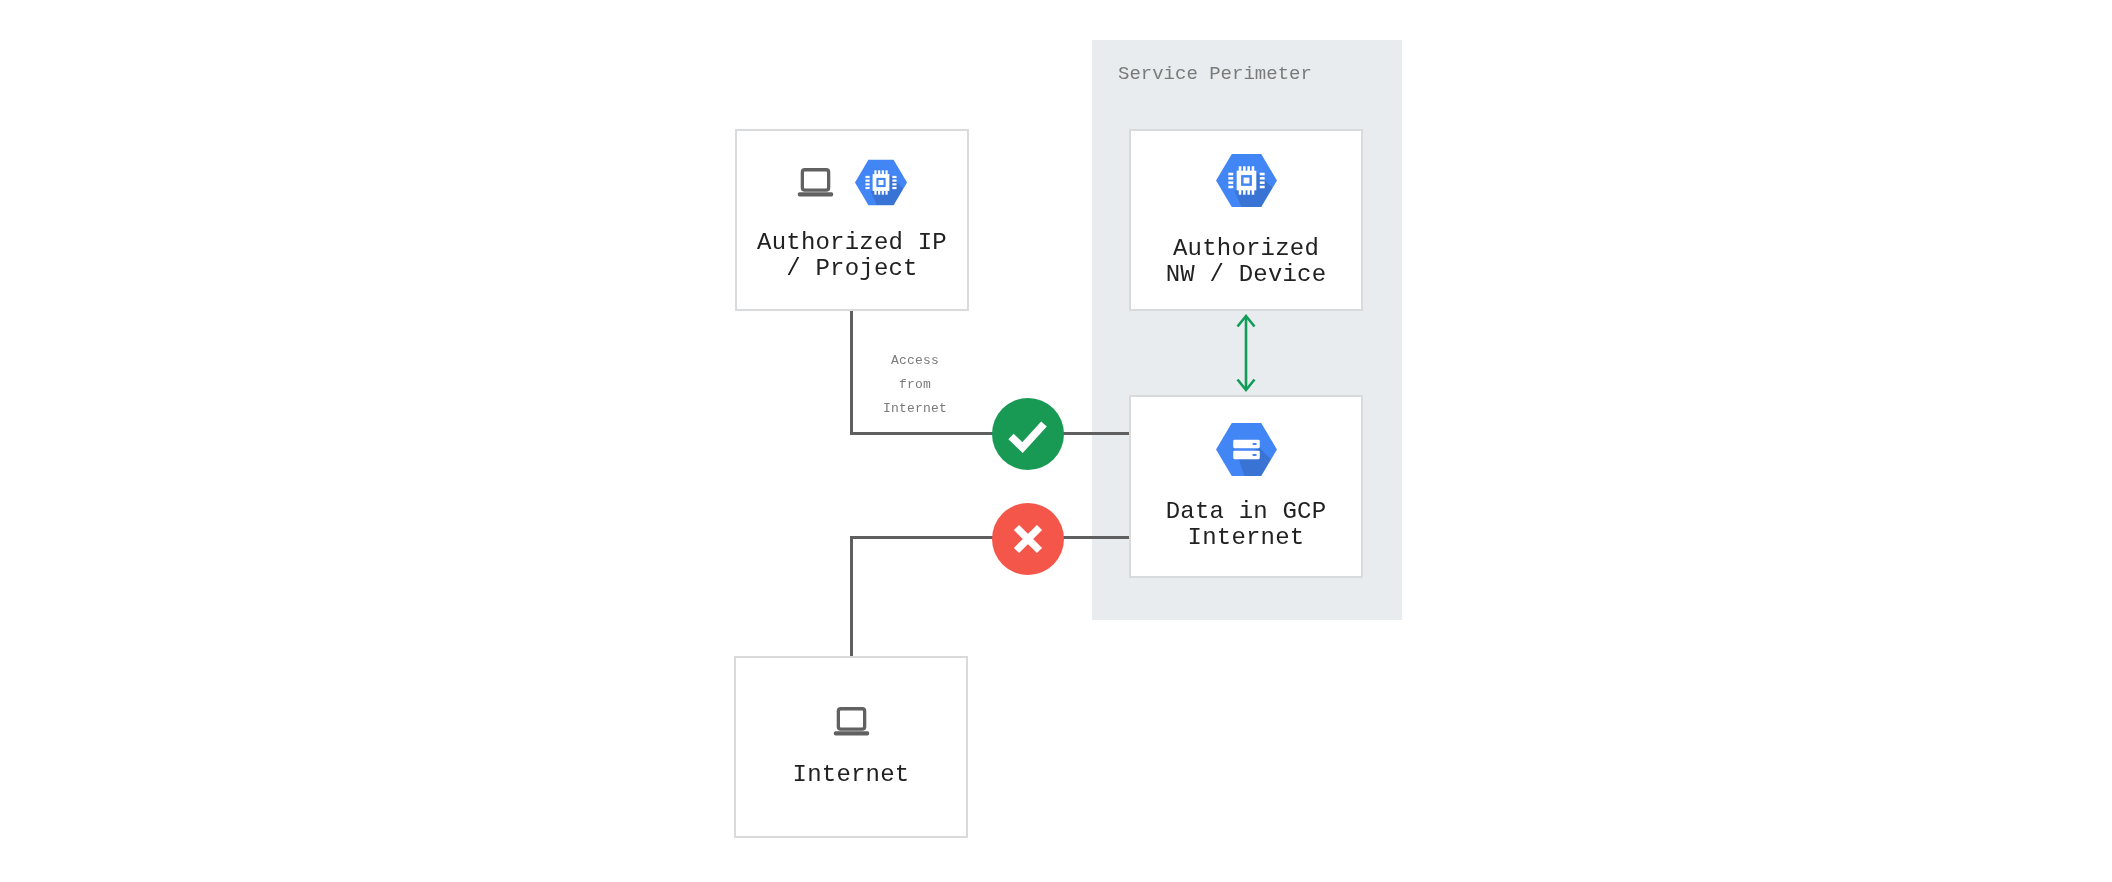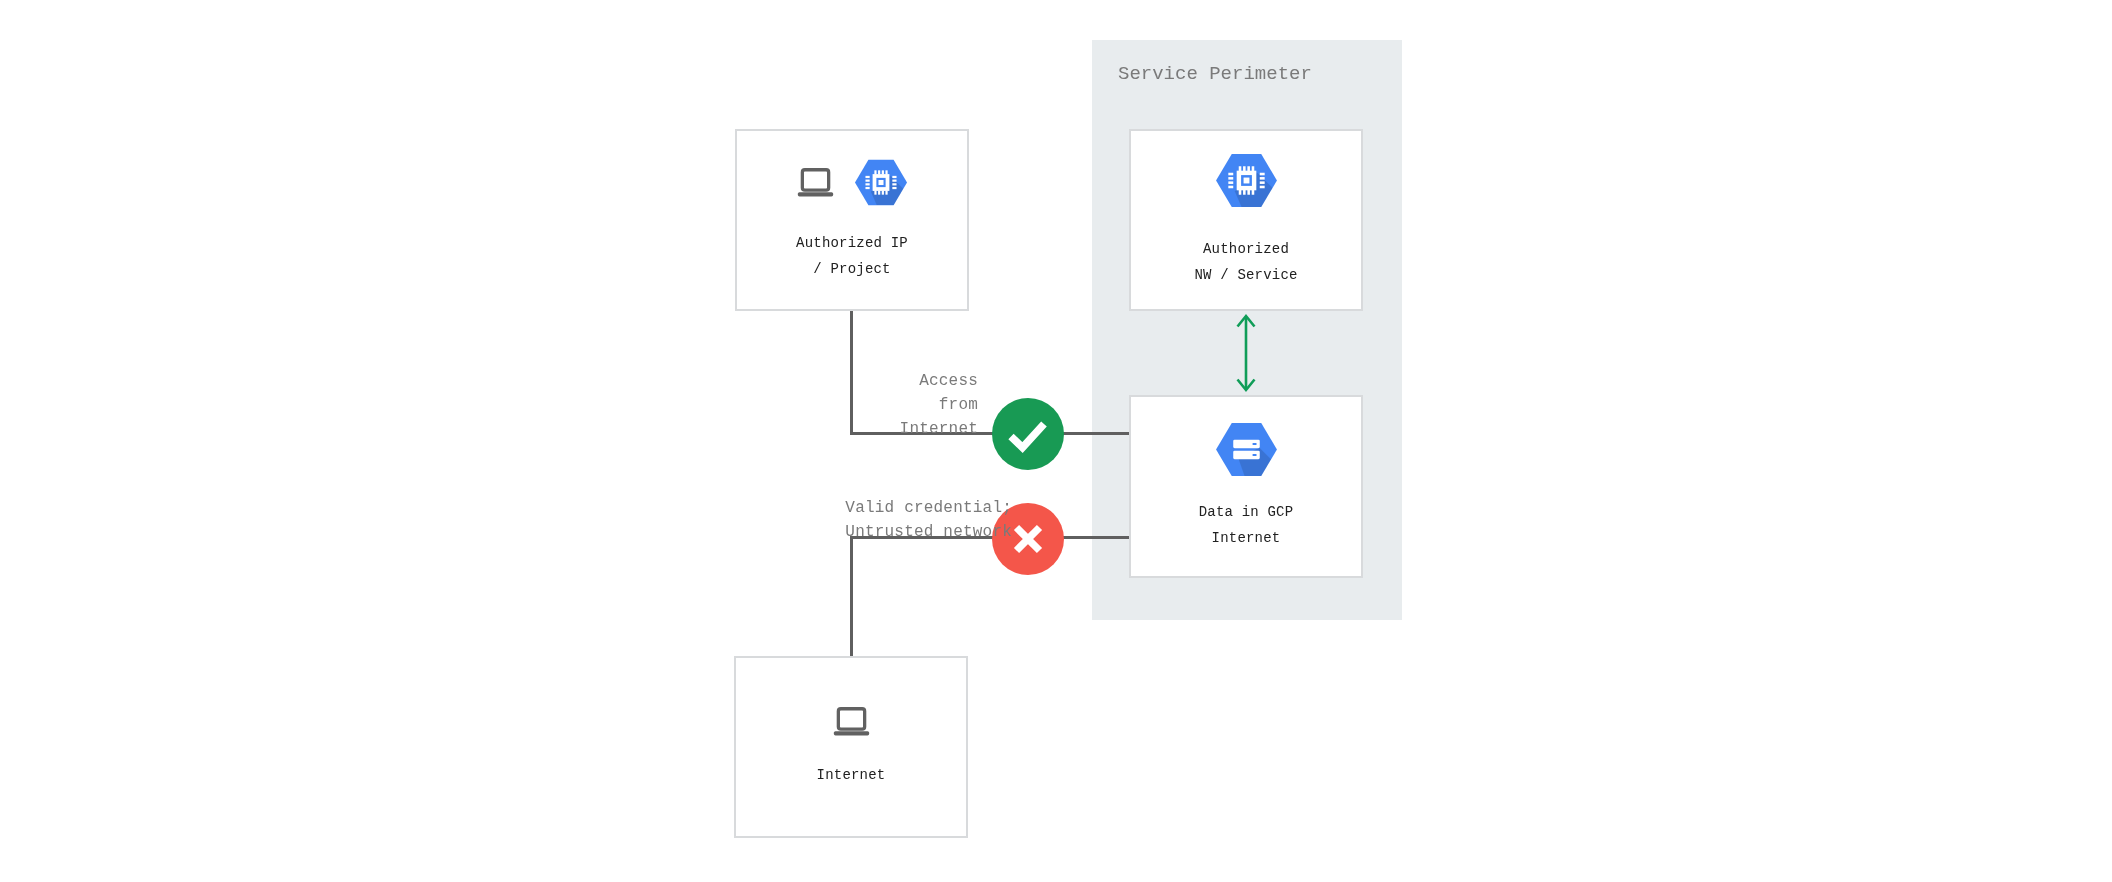--- a/index.html
+++ b/index.html
@@ -27,43 +27,43 @@
     position:absolute;left:26px;top:22px;font-size:19px;line-height:24px;
     color:var(--muted-text);white-space:nowrap;
   }
   .node{
     position:absolute;width:234px;height:182px;background:#fff;
     border:2px solid var(--box-border);box-sizing:border-box;
     display:flex;flex-direction:column;align-items:center;justify-content:center;
   }
   .icon-row{display:flex;align-items:center;gap:20px;}
   .node-label{
-    font-size:14px;line-height:26px;color:var(--label-text);text-align:center;
+    font-size:24px;line-height:26px;color:var(--label-text);text-align:center;
     letter-spacing:.2px;
   }
   .node-auth-ip{left:735px;top:129px;gap:24px;}
   .node-auth-nw{left:1129px;top:129px;gap:28px;}
   .node-data-gcp{left:1129px;top:395px;height:183px;gap:22px;}
   .node-internet{left:734px;top:656px;gap:26px;}
   .line{position:absolute;background:var(--line-gray);}
   .line.v{width:2.5px;}
   .line.h{height:2.5px;}
   .line-v1{left:850px;top:311px;height:122px;}
   .line-h1{left:850px;top:432px;width:280px;}
   .line-v2{left:850px;top:537px;height:120px;}
   .line-h2{left:850px;top:536px;width:280px;}
   .badge{
     position:absolute;width:72px;height:72px;border-radius:50%;
     display:flex;align-items:center;justify-content:center;
   }
   .badge-allowed{left:992px;top:398px;background:var(--success-green);}
   .badge-denied{left:992px;top:503px;background:var(--error-red);}
   .note{
-    position:absolute;color:var(--muted-text);font-size:16px;line-height:24px;
-    text-align:right;letter-spacing:.2px;margin-top:20px;
+    position:absolute;color:var(--muted-text);font-size:13px;line-height:24px;
+    text-align:center;letter-spacing:.2px;
   }
   .note-access{left:852px;top:349px;width:126px;}
   .note-credential{left:790px;top:476px;width:222px;}
   .dbl-arrow{position:absolute;left:1233px;top:311px;}
   svg{display:block;}
 </style>
 </head>
 <body>
 
 <svg width="0" height="0" style="position:absolute" aria-hidden="true">
@@ -153,21 +153,21 @@
   </div>
 
   <div class="node node-auth-nw">
     <div class="icon-row">
       <svg width="63" height="55" viewBox="0 0 64 56">
           <use href="#hex-compute"></use>
         </svg>
     </div>
     <div class="node-label">
       <div>Authorized</div>
-      <div>NW / Service</div>
+      <div>NW / Device</div>
     </div>
   </div>
 
   <div class="node node-data-gcp">
     <div class="icon-row">
       <svg width="63" height="55" viewBox="0 0 64 56">
           <use href="#hex-storage"></use>
         </svg>
     </div>
     <div class="node-label">
@@ -201,18 +201,14 @@
       </g>
     </svg>
   </div>
 
   <div class="note note-access">
     <div>Access</div>
     <div>from</div>
     <div>Internet</div>
   </div>
 
-  <div class="note note-credential">
-    <div>Valid credential;</div>
-    <div>Untrusted network</div>
-  </div>
 
 </div>
 
 </body></html>

